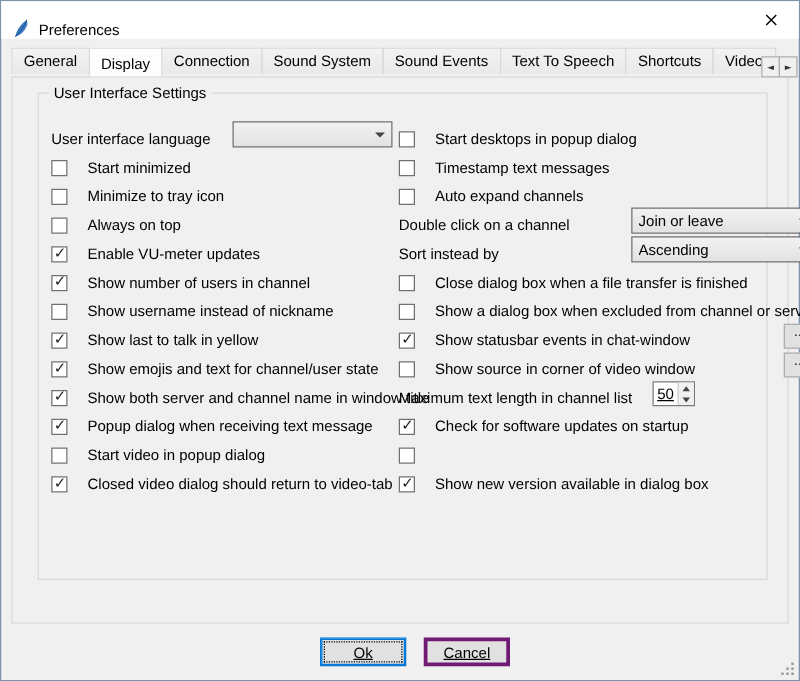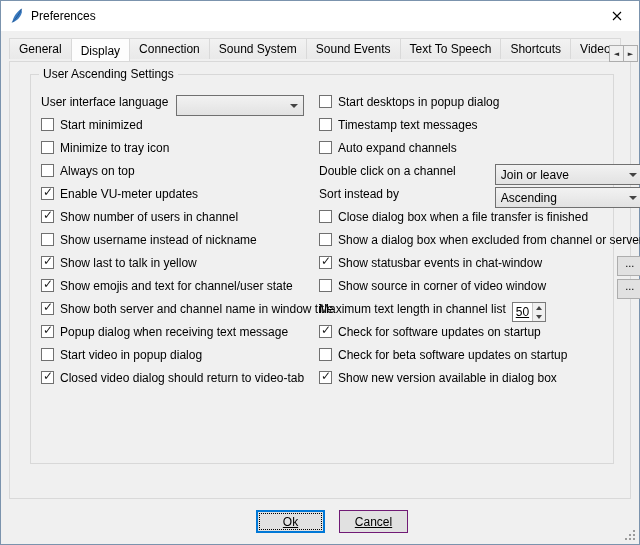--- a/index.html
+++ b/index.html
@@ -2,21 +2,21 @@
 <html><head>
 <meta charset="utf-8">
 <style>
   * { box-sizing: border-box; margin: 0; padding: 0; }
   html,body { width:640px; height:545px; overflow:hidden; }
   body { font-family:"Liberation Sans","DejaVu Sans",sans-serif; font-size:12px; color:#000; }
 
   .window { width:640px; height:545px; background:#f0f0f0; border:1px solid #7b93ad; position:relative; }
 
   
-  .titlebar { height:30px; background:#ffffff; display:flex; align-items:center; }
+  .titlebar { height:30px; background:#ffffff; display:flex; align-items:flex-end; }
   .app-icon { width:16px; height:16px; margin-left:8px; }
   .title-text { margin-left:6px; font-size:12px; }
   .close-btn { margin-left:auto; width:45px; height:30px; display:flex; align-items:center; justify-content:center; cursor:default; }
 
   
   .tabs { display:flex; align-items:flex-start; margin:7px 8px 0 8px; height:23px; position:relative; z-index:2; overflow:hidden; }
   .tab { height:21px; padding:3px 9px 0 9px; background:linear-gradient(#f2f2f2,#e9e9e9); border:1px solid #d9d9d9; border-bottom:none; margin-right:-1px; white-space:nowrap; }
   .tab.active { height:24px; padding-top:5px; background:#fdfdfd; margin-bottom:-1px; position:relative; z-index:3; }
   .tab-scroll { position:absolute; right:1px; top:44px; z-index:4; display:flex; }
   .tab-scroll .scr { width:15px; height:17px; background:#f0f0f0; border:1px solid #adadad; display:flex; align-items:center; justify-content:center; font-size:7px; font-family:"DejaVu Sans",sans-serif; color:#333; margin-left:-1px; }
@@ -25,21 +25,21 @@
   .tabpanel { position:relative; margin:0 8px; height:438px; background:#f0f0f0; border:1px solid #d9d9d9; z-index:1; }
 
   
   .groupbox { position:absolute; left:20px; top:12px; width:584px; height:390px; border:1px solid #d8d8d8; padding:20px 10px 0 10px; }
   .groupbox-title { position:absolute; top:-8px; left:8px; background:#f0f0f0; padding:0 4px; }
 
   .columns { display:flex; }
   .col-left { width:278px; }
   .col-right { flex:1; }
 
-  .row { display:flex; align-items:flex-start; height:23px; white-space:nowrap; }
+  .row { display:flex; align-items:flex-end; height:23px; white-space:nowrap;gap:10px; }
 
   
   .cb { width:13px; height:13px; background:#fff; border:1px solid #707070; display:inline-block; position:relative; margin-right:6px; flex:0 0 auto; }
   .cb.checked::after { content:"✓"; position:absolute; left:1px; top:-3px; font-size:12px; font-weight:bold; color:#1a1a1a; font-family:"DejaVu Sans",sans-serif; }
 
   
   .combo { height:21px; border:1px solid #707070; background:linear-gradient(#f2f2f2,#e2e2e2); display:flex; align-items:center; padding:0 5px; }
   .combo-val { flex:1; overflow:hidden; }
   .combo-arrow { width:0; height:0; border-left:4px solid transparent; border-right:4px solid transparent; border-top:4px solid #444; margin-left:6px; flex:0 0 auto; }
 
@@ -52,21 +52,21 @@
   .spin-btns { display:flex; flex-direction:column; width:13px; border-left:1px solid #c5c5c5; }
   .spin-btn { flex:1; background:#f0f0f0; display:flex; align-items:center; justify-content:center; }
   .tri-up { width:0; height:0; border-left:3px solid transparent; border-right:3px solid transparent; border-bottom:4px solid #444; }
   .tri-dn { width:0; height:0; border-left:3px solid transparent; border-right:3px solid transparent; border-top:4px solid #444; }
 
   
   .dots-btn { width:26px; height:20px; background:#e1e1e1; border:1px solid #adadad; display:flex; align-items:center; justify-content:center; margin-left:auto; font-size:11px; padding-bottom:6px; }
 
   
   .btn-row { position:absolute; left:24px; right:0; bottom:11px; display:flex; justify-content:center; gap:14px; }
-  .btn { width:69px; height:23px; background:#e1e1e1; border:1px solid #701a75; display:flex; align-items:center; justify-content:center; text-decoration:underline; }
+  .btn { width:69px; height:23px; background:#e1e1e1; border:3px solid #701a75; display:flex; align-items:center; justify-content:center; text-decoration:underline; }
   .btn.default { border:1px solid #0078d7; box-shadow:inset 0 0 0 1px #0078d7; outline:1px dotted #000; outline-offset:-4px;text-align:center; }
 
   .resize-grip { position:absolute; right:3px; bottom:3px; }
 </style>
 </head>
 <body>
 
 <div class="window">
 
   <div class="titlebar">
@@ -92,21 +92,21 @@
     <div class="tab">Shortcuts</div>
     <div class="tab">Video</div>
   </div>
   <div class="tab-scroll">
     <div class="scr">◄</div>
     <div class="scr">►</div>
   </div>
 
   <div class="tabpanel">
     <div class="groupbox">
-      <span class="groupbox-title">User Ascending Settings</span>
+      <span class="groupbox-title">User Interface Settings</span>
 
       <div class="columns">
 
         <div class="col-left">
 
           <div class="row">
             <span>User interface language</span>
             <div class="combo lang">
               <span class="combo-val"></span>
               <span class="combo-arrow"></span>
@@ -228,21 +228,20 @@
               </div>
             </div>
           </div>
 
           <div class="row">
               <span class="cb checked"></span>
               <span>Check for software updates on startup</span>
             </div>
           <div class="row">
               <span class="cb"></span>
-              <span>Check for beta software updates on startup</span>
             </div>
           <div class="row">
               <span class="cb checked"></span>
               <span>Show new version available in dialog box</span>
             </div>
         </div>
       </div>
     </div>
   </div>
 

